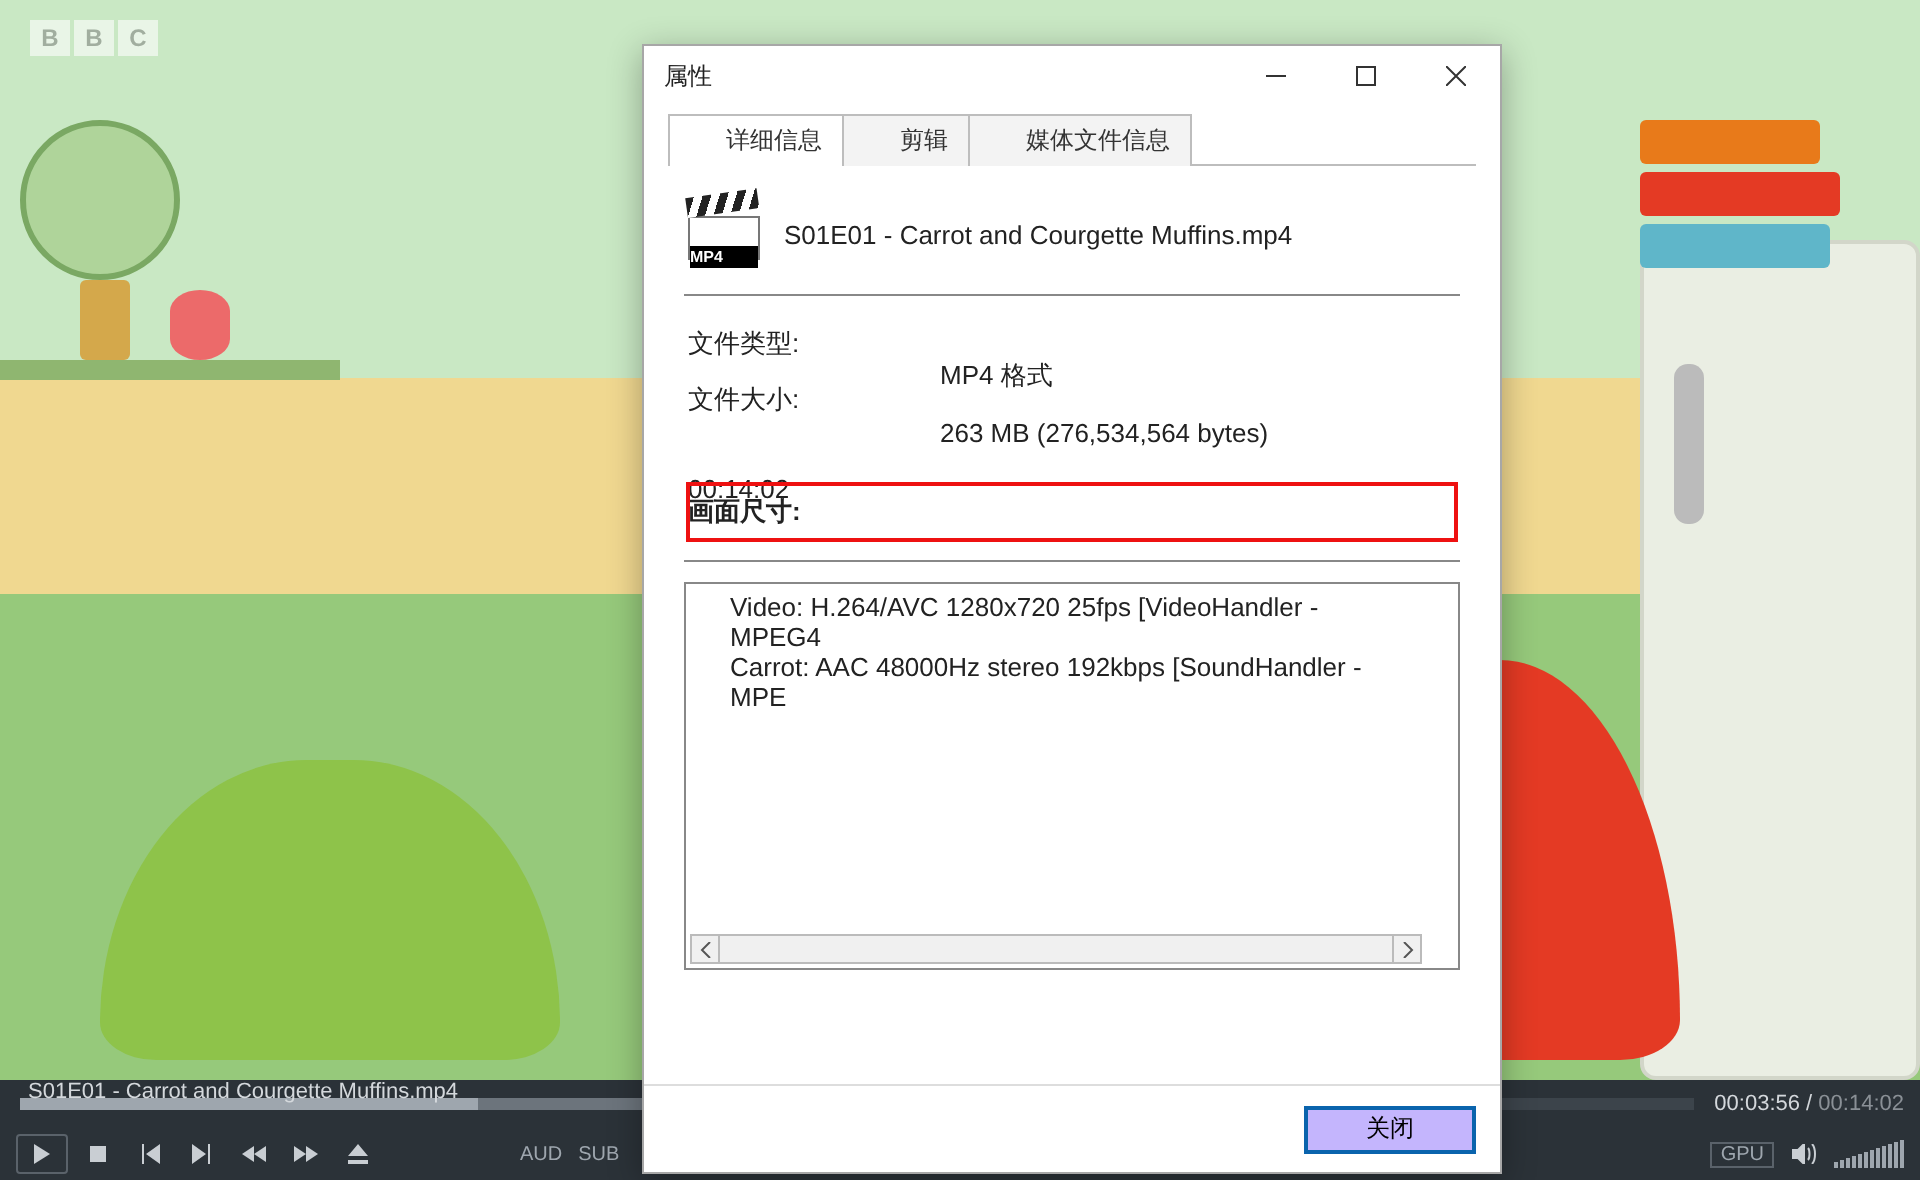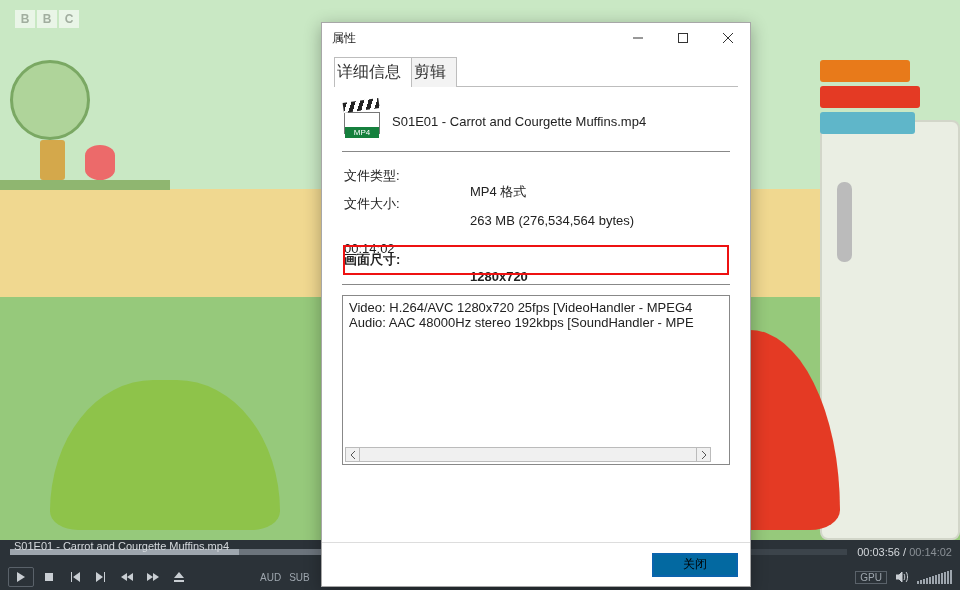--- a/index.html
+++ b/index.html
@@ -46,41 +46,41 @@
   .vol-bars span:nth-child(10){height:12px}.vol-bars span:nth-child(11){height:13px}.vol-bars span:nth-child(12){height:14px}
 
   
   .dialog { position: absolute; left: 321px; top: 22px; width: 430px; height: 565px; background: #fff; border: 1px solid #a7a7a7; box-shadow: 0 4px 16px rgba(0,0,0,.3); display: flex; flex-direction: column; }
   .dlg-titlebar { height: 30px; display: flex; align-items: center; padding: 0 0 0 10px; }
   .dlg-title { font-size: 12px; color: #222; flex: 1; }
   .dlg-sysbtn { width: 45px; height: 28px; display: flex; align-items: center; justify-content: center; cursor: pointer; }
   .dlg-sysbtn svg { stroke: #333; stroke-width: 1; fill: none; }
   .dlg-body { flex: 1; padding: 4px 12px 10px 12px; display: flex; flex-direction: column; }
   .tabstrip { display: flex; border-bottom: 1px solid #bdbdbd; }
-  .tab { font-size: 16px; padding: 4px 10px 4px 2px; border: 1px solid #bdbdbd; border-bottom: none; background: #f3f3f3; margin-right: -1px; margin-bottom: -1px; cursor: pointer; color: #333; text-align: right; }
+  .tab { font-size: 12px; padding: 4px 10px 4px 28px; border: 1px solid #bdbdbd; border-bottom: none; background: #f3f3f3; margin-right: -1px; margin-bottom: -1px; cursor: pointer; color: #333; text-align: right; }
   .tab.active { background: #fff; position: relative; }
   .tab.active::after { content: ""; position: absolute; left: 0; right: 0; bottom: -1px; height: 1px; background: #fff; }
   .tab-content { padding: 10px 8px 8px 8px; flex: 1; display: flex; flex-direction: column; }
   .fileheader { display: flex; align-items: center; gap: 12px; padding: 6px 2px 12px 2px; border-bottom: 1px solid #888; }
   .mp4-icon { width: 36px; height: 36px; position: relative; }
   .mp4-icon .clap-top { position:absolute; top:0; left:0; width:36px; height:10px; background:repeating-linear-gradient(115deg,#222 0 4px,#fff 4px 8px); transform-origin:left bottom; transform:rotate(-8deg); }
   .mp4-icon .clap-body { position:absolute; top:9px; left:0; width:36px; height:22px; background:#fff; border:1px solid #777; }
-  .mp4-icon .mp4-txt { position:absolute; bottom:1px; left:1px; right:1px; text-align:center; font-size:8px; font-weight:normal; color:#fff; background:#15803d; line-height:11px; }
+  .mp4-icon .mp4-txt { position:absolute; bottom:1px; left:1px; right:1px; text-align:left; font-size:8px; font-weight:bold; color:#fff; background:#000000; line-height:11px; }
   .filename-title { font-size: 13px; color: #222; }
   .meta-grid { padding: 10px 2px; border-bottom: 1px solid #888; }
   .meta-row { display: flex; align-items: center; height: 28px; font-size: 13px; color: #222; }
   .meta-row.hl { outline: 2px solid #e11; outline-offset: -1px; font-weight: bold; }
   .meta-label { width: 126px; }
   .meta-value { flex: 1; margin-top: 32px; }
-  .codec-box { margin-top: 10px; border: 1px solid #888; font-size: 13px; color: #222; height: 170px; padding: 4px 6px; overflow: hidden; position: relative; background: #fff; }
+  .codec-box { margin-top: 10px; border: 1px solid #888; font-size: 13px; color: #222; height: 194px; padding: 4px 22px; overflow: hidden; position: relative; background: #fff; }
   .codec-scroll { position:absolute; bottom:2px; left:2px; right:18px; height:15px; display:flex; align-items:center; }
   .codec-scroll .arrow { width:15px; height:15px; background:#f0f0f0; border:1px solid #bbb; display:flex; align-items:center; justify-content:center; cursor:pointer; }
   .codec-scroll .track { flex:1; height:15px; background:#f0f0f0; border-top:1px solid #bbb; border-bottom:1px solid #bbb; }
   .dlg-footer { height: 44px; border-top: 1px solid #ddd; display: flex; align-items: center; justify-content: flex-end; padding: 0 12px; }
-  .close-btn { min-width: 86px; height: 24px; font-size: 12px; border: 2px solid #0a64ad; background: #0369a1; cursor: pointer; display:flex; align-items:center; justify-content:center; }
+  .close-btn { min-width: 86px; height: 24px; font-size: 12px; border: 2px solid #0a64ad; background: #c4b5fd; cursor: pointer; display:flex; align-items:center; justify-content:center; }
 </style>
 </head>
 <body>
 
 <div class="video-frame">
   <div class="bbc-logo">
       <span>B</span>
       <span>B</span>
       <span>C</span>
     </div>
@@ -188,20 +188,21 @@
     <div class="dlg-sysbtn">
       <svg width="10" height="10" viewBox="0 0 10 10">
           <path d="M0 0l10 10M10 0L0 10"></path>
         </svg>
     </div>
   </div>
   <div class="dlg-body">
     <div class="tabstrip">
       <div class="tab active">详细信息</div>
       <div class="tab">剪辑</div>
+      <div class="tab">媒体文件信息</div>
     </div>
     <div class="tab-content">
       <div class="fileheader">
         <div class="mp4-icon">
           <div class="clap-body"></div>
           <div class="clap-top"></div>
           <div class="mp4-txt">MP4</div>
         </div>
         <div class="filename-title">S01E01 - Carrot and Courgette Muffins.mp4</div>
       </div>
@@ -212,26 +213,25 @@
         </div>
         <div class="meta-row">
           <div class="meta-label">文件大小:</div>
           <div class="meta-value">263 MB (276,534,564 bytes)</div>
         </div>
         <div class="meta-row">
           <div class="meta-value">00:14:02</div>
         </div>
         <div class="meta-row hl">
           <div class="meta-label">画面尺寸:</div>
-          <div class="meta-value">1280x720</div>
         </div>
       </div>
       <div class="codec-box">
         <div>Video: H.264/AVC 1280x720 25fps [VideoHandler - MPEG4</div>
-        <div>Audio: AAC 48000Hz stereo 192kbps [SoundHandler - MPE</div>
+        <div>Carrot: AAC 48000Hz stereo 192kbps [SoundHandler - MPE</div>
         <div class="codec-scroll">
           <div class="arrow">
               <svg width="6" height="8" viewBox="0 0 6 8">
                 <path d="M5 0L1 4l4 4" fill="none" stroke="#555"></path>
               </svg>
             </div>
           <div class="track"></div>
           <div class="arrow">
               <svg width="6" height="8" viewBox="0 0 6 8">
                 <path d="M1 0l4 4-4 4" fill="none" stroke="#555"></path>

